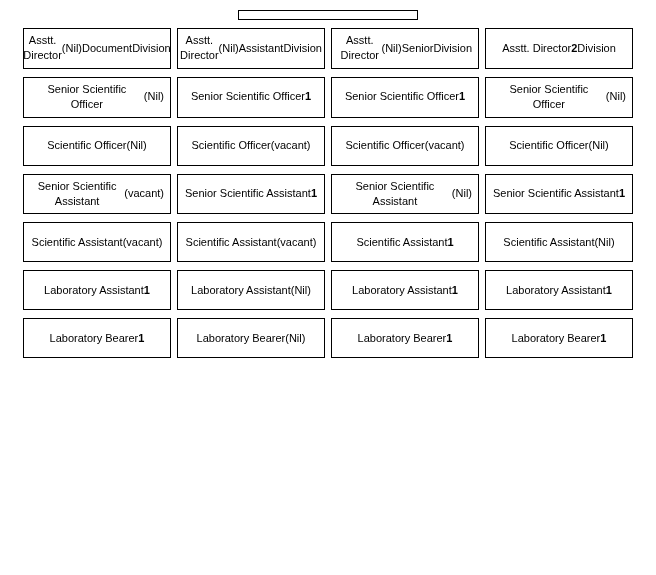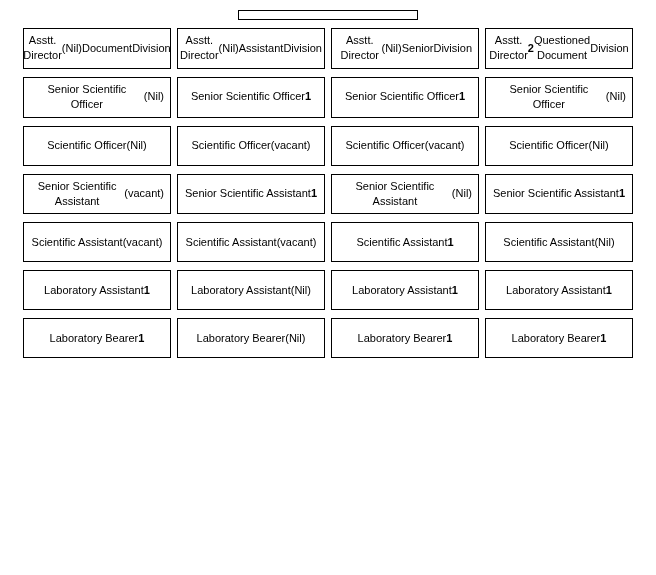--- a/index.html
+++ b/index.html
@@ -67,21 +67,20 @@
       </div>
       <div class="node col-node">
         <div>Asstt. Director</div>
         <div>(Nil)</div>
         <div>Senior</div>
         <div>Division</div>
       </div>
       <div class="node col-node">
         <div>Asstt. Director</div>
         <div class="bold">2</div>
-        <div>Questioned Document</div>
         <div>Division</div>
       </div>
     </div>
 
   <div class="row" id="row2">
       <div class="node col-node">
         <div>Senior Scientific Officer</div>
         <div>(Nil)</div>
       </div>
       <div class="node col-node">

